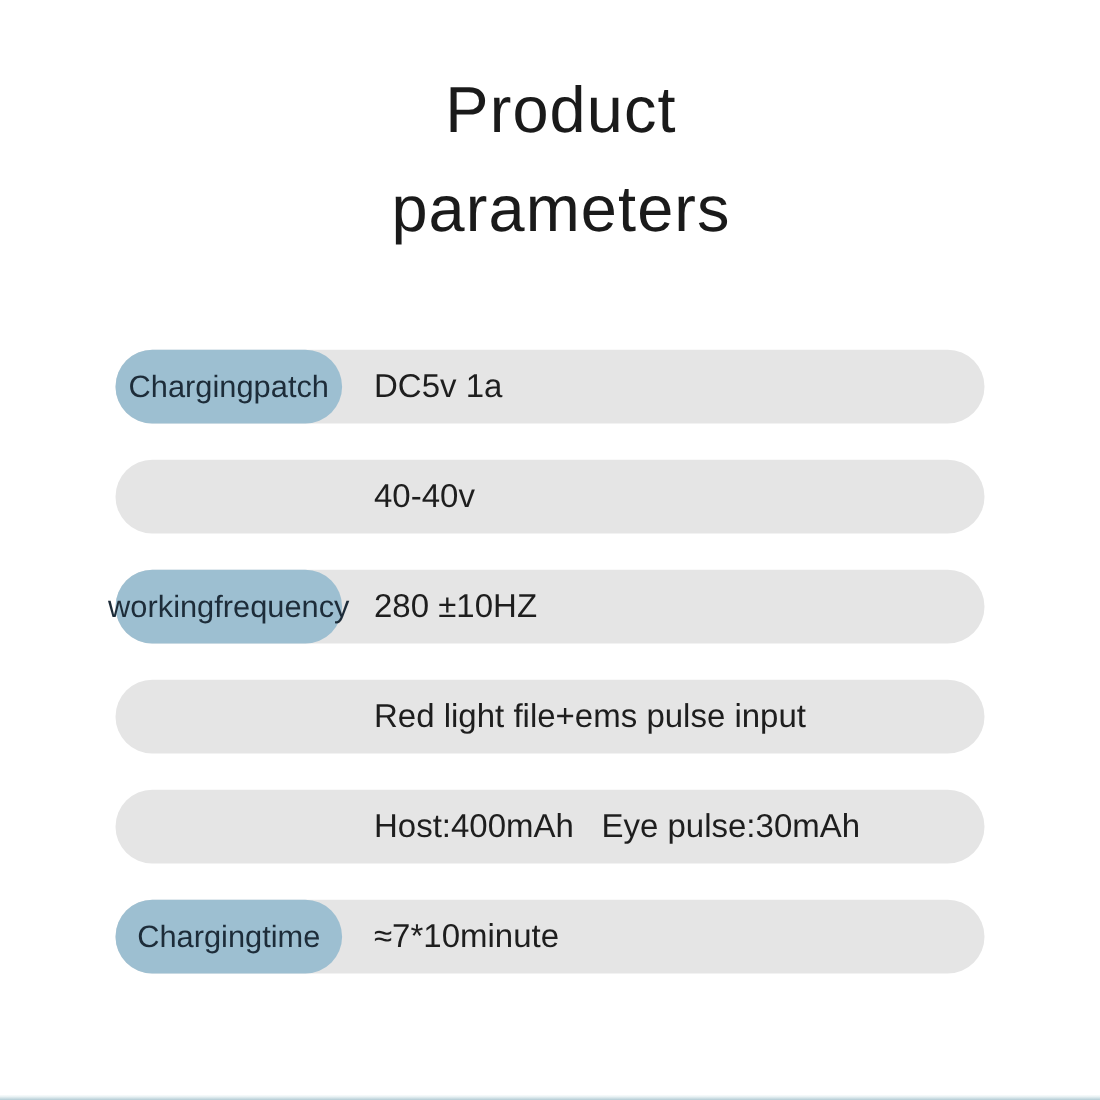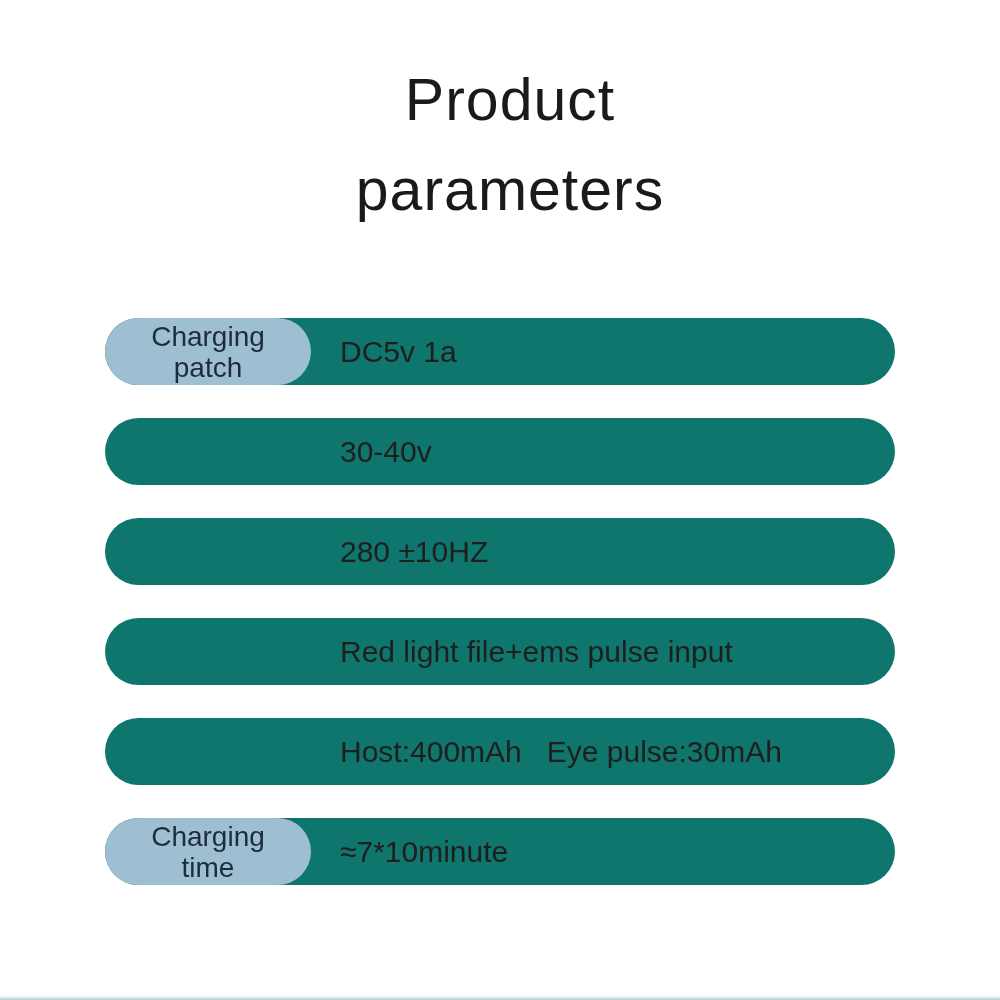--- a/index.html
+++ b/index.html
@@ -37,42 +37,41 @@
     position: relative;
     height: 67px;
     margin-bottom: 33px;
   }
   .value-pill {
     position: absolute;
     left: 0;
     top: 0;
     width: 790px;
     height: 67px;
-    background: #0f766e;
+    background: #e5e5e5;
     border-radius: 34px;
     display: flex;
     align-items: center;
     padding-left: 235px;
     box-sizing: border-box;
   }
   .value-text {
     font-size: 30px;
     color: #1e1e1e;
     white-space: pre;
   }
   .label-pill {
     position: absolute;
     left: 0;
     top: 0;
     width: 206px;
     height: 67px;
     background: #9dbfd1;
     border-radius: 34px;
     display: flex;
-    flex-direction: column;
     align-items: center;
     justify-content: center;
     z-index: 2;
   }
   .label-line {
     font-size: 28px;
     line-height: 31px;
     color: #1d2c39;
     text-align: center;
   }
@@ -100,27 +99,31 @@
       <span class="value-text">DC5v 1a</span>
     </div>
     <div class="label-pill">
       <span class="label-line">Charging</span>
       <span class="label-line">patch</span>
     </div>
   </div>
 
   <div class="row">
     <div class="value-pill">
-      <span class="value-text">30-40v</span>
+      <span class="value-text">40-40v</span>
     </div>
   </div>
 
   <div class="row">
     <div class="value-pill">
       <span class="value-text">280 ±10HZ</span>
+    </div>
+    <div class="label-pill">
+      <span class="label-line">working</span>
+      <span class="label-line">frequency</span>
     </div>
   </div>
 
   <div class="row">
     <div class="value-pill">
       <span class="value-text">Red light file+ems pulse input</span>
     </div>
   </div>
 
   <div class="row">

